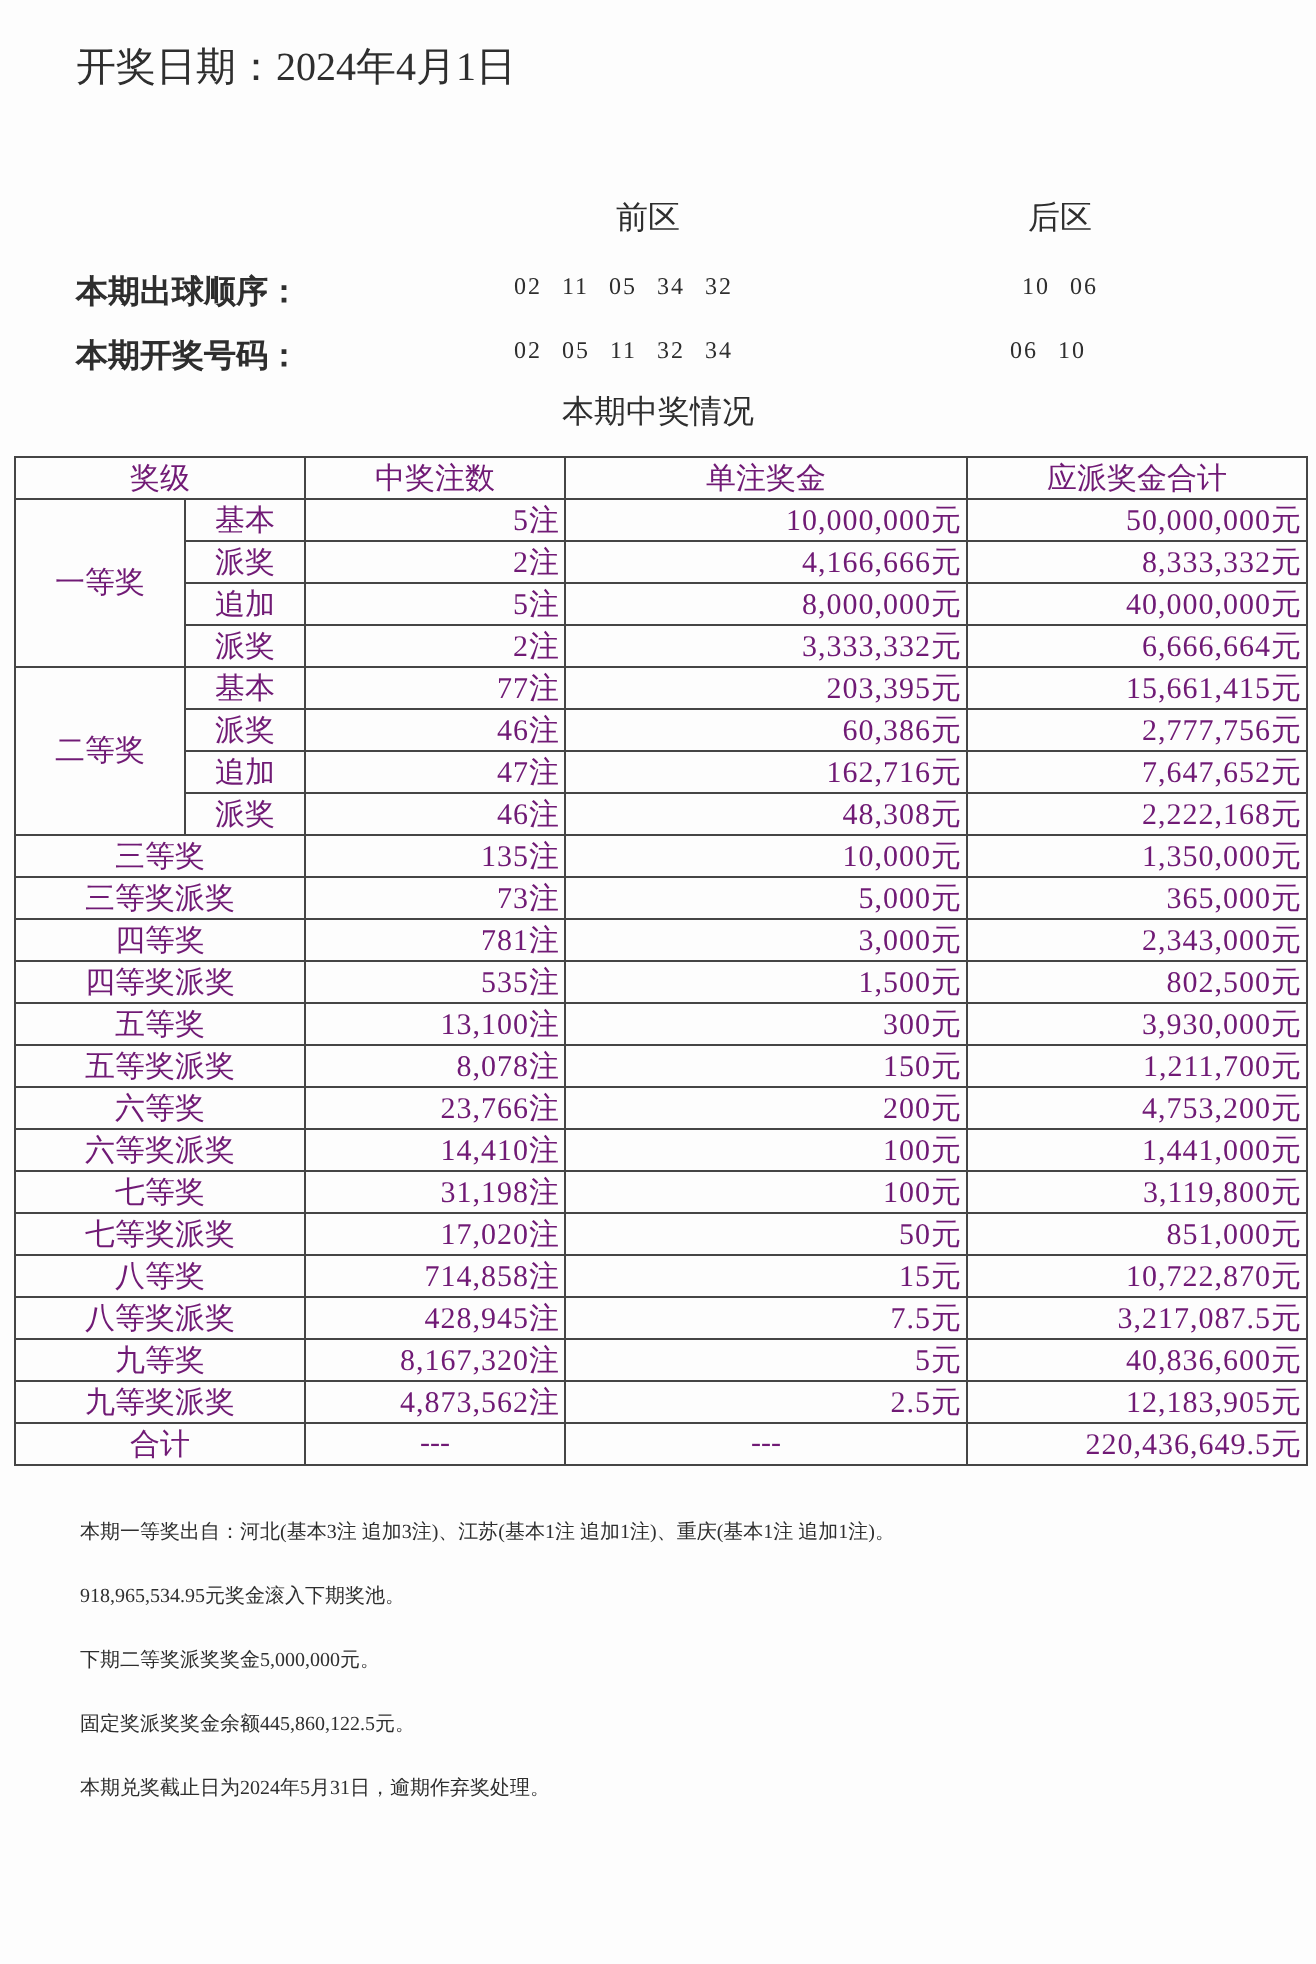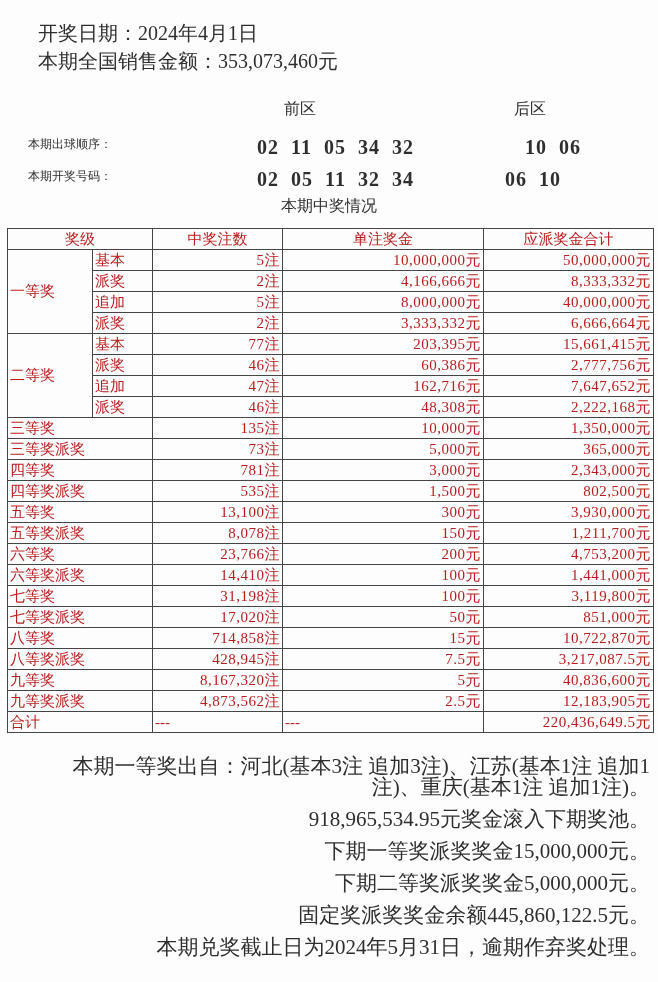--- a/index.html
+++ b/index.html
@@ -8,58 +8,57 @@
     width: 658px; height: 982px;
     background: #fdfdfd;
     font-family: "Liberation Serif", "DejaVu Serif", serif;
     color: #2e2e2e;
     overflow: hidden;
   }
   .page { position: relative; width: 658px; height: 982px; }
 
   .info-line { position: absolute; left: 38px; font-size: 20px; white-space: nowrap; }
   .zone-label { position: absolute; top: 99px; width: 120px; text-align: center; font-size: 16px; }
-  .row-label { position: absolute; left: 28px; font-size: 12px; white-space: nowrap; }
-  .balls { position: absolute; font-size: 20px; white-space: nowrap; word-spacing: 6px; letter-spacing: 1px; font-weight: bold; }
+  .row-label { position: absolute; left: 38px; font-size: 16px; white-space: nowrap; font-weight: bold; }
+  .balls { position: absolute; font-size: 12px; white-space: nowrap; word-spacing: 6px; letter-spacing: 1px; }
 
   .table-title { position: absolute; top: 196px; left: 0; width: 658px; text-align: center; font-size: 16px; }
 
   table.prize {
     position: absolute; top: 228px; left: 7px;
     width: 646px; border-collapse: collapse; table-layout: fixed;
-    font-size: 15px; color: #b91c1c;
+    font-size: 15px; color: #701a75;
   }
   table.prize th, table.prize td {
     border: 1px solid #454545;
     height: 21px; padding: 0 2px;
     font-weight: normal; overflow: hidden; white-space: nowrap;
   }
   table.prize th { text-align: center; }
-  td.c { text-align: left; }
+  td.c { text-align: center; }
   td.r { text-align: right; padding-right: 8px; }
   td.num { letter-spacing: 0.5px; }
 
   .notes { position: absolute; top: 756px; left: 8px; width: 642px; }
   .note-small { font-size: 12px; margin: 3px 0 7px 6px; }
-  .note-p { font-size: 21px; line-height: 21px; margin: 0 0 11px 0; text-indent: 32px; text-align: right; }
+  .note-p { font-size: 10px; line-height: 21px; margin: 0 0 11px 0; text-indent: 32px; }
 </style>
 </head>
 <body>
 
 <div class="page">
 
   <div class="info-line" style="top:20px">开奖日期：2024年4月1日</div>
-  <div class="info-line" style="top:48px">本期全国销售金额：353,073,460元</div>
-
-  <div class="zone-label" style="left:240px">前区</div>
+
+  <div class="zone-label" style="left:264px">前区</div>
   <div class="zone-label" style="left:470px">后区</div>
 
   <div class="row-label" style="top:136px">本期出球顺序：</div>
   <div class="balls" style="top:136px;left:257px">02 11 05 34 32</div>
-  <div class="balls" style="top:136px;left:525px">10 06</div>
+  <div class="balls" style="top:136px;left:511px">10 06</div>
 
   <div class="row-label" style="top:168px">本期开奖号码：</div>
   <div class="balls" style="top:168px;left:257px">02 05 11 32 34</div>
   <div class="balls" style="top:168px;left:505px">06 10</div>
 
   <div class="table-title">本期中奖情况</div>
 
   <table class="prize">
     <colgroup>
       <col style="width:85px">
@@ -217,20 +216,19 @@
           <td class="c">---</td>
           <td class="r num">220,436,649.5元</td>
         </tr>
       </tbody>
   </table>
 
   <div class="notes">
     <div>
         <p class="note-p">本期一等奖出自：河北(基本3注 追加3注)、江苏(基本1注 追加1注)、重庆(基本1注 追加1注)。</p>
         <p class="note-p">918,965,534.95元奖金滚入下期奖池。</p>
-        <p class="note-p">下期一等奖派奖奖金15,000,000元。</p>
         <p class="note-p">下期二等奖派奖奖金5,000,000元。</p>
         <p class="note-p">固定奖派奖奖金余额445,860,122.5元。</p>
         <p class="note-p">本期兑奖截止日为2024年5月31日，逾期作弃奖处理。</p>
       </div>
   </div>
 
 </div>
 
 </body></html>

